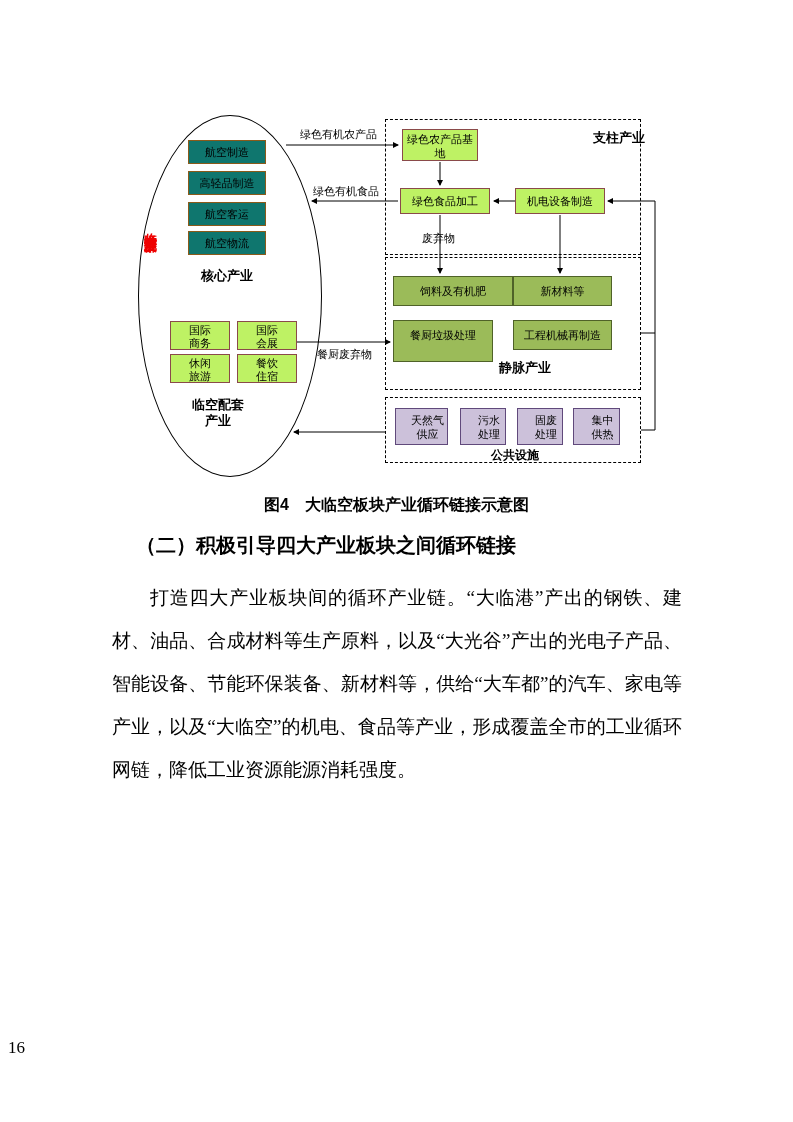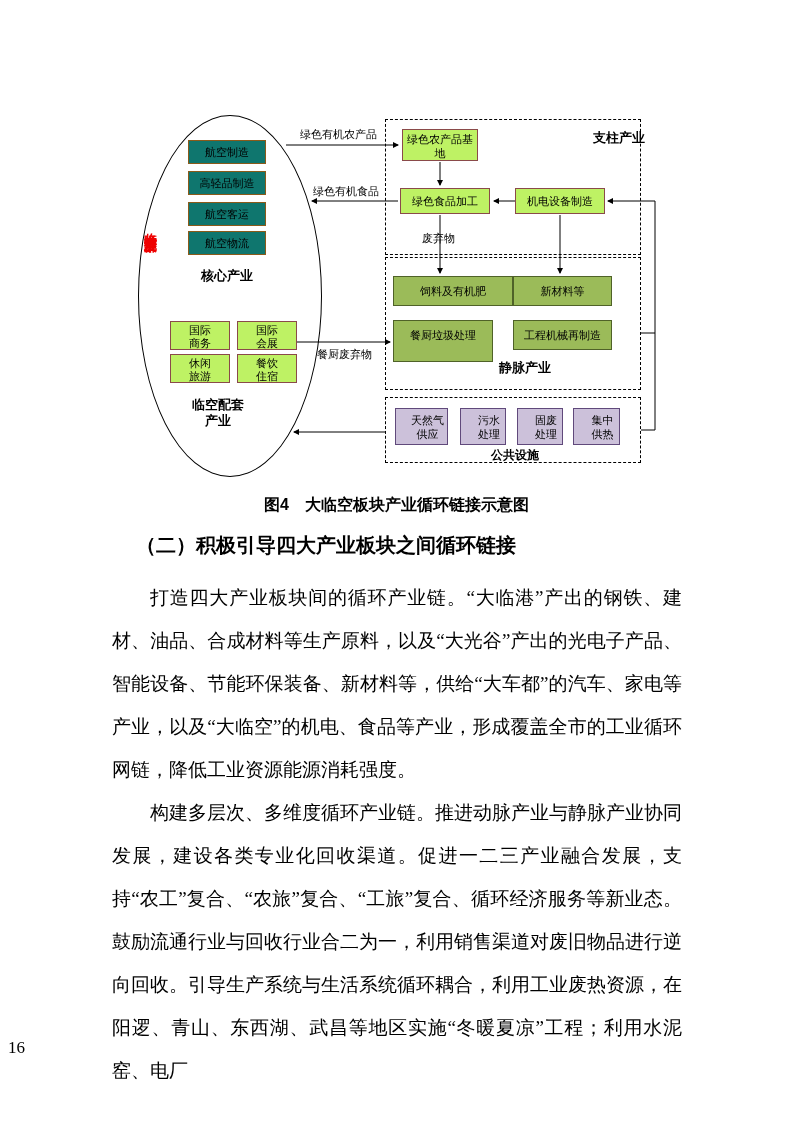--- a/index.html
+++ b/index.html
@@ -115,18 +115,17 @@
     <div class="flabel" style="left:197px;top:242px;">餐厨废弃物</div>
 
   </div>
 
   <div class="caption">图4　大临空板块产业循环链接示意图</div>
 
   <div class="heading">（二）积极引导四大产业板块之间循环链接</div>
 
   <div class="bodytext">
     <p>打造四大产业板块间的循环产业链。“大临港”产出的钢铁、建材、油品、合成材料等生产原料，以及“大光谷”产出的光电子产品、智能设备、节能环保装备、新材料等，供给“大车都”的汽车、家电等产业，以及“大临空”的机电、食品等产业，形成覆盖全市的工业循环网链，降低工业资源能源消耗强度。</p>
-    <p>构建多层次、多维度循环产业链。推进动脉产业与静脉产业协同发展，建设各类专业化回收渠道。促进一二三产业融合发展，支持“农工”复合、“农旅”复合、“工旅”复合、循环经济服务等新业态。鼓励流通行业与回收行业合二为一，利用销售渠道对废旧物品进行逆向回收。引导生产系统与生活系统循环耦合，利用工业废热资源，在阳逻、青山、东西湖、武昌等地区实施“冬暖夏凉”工程；利用水泥窑、电厂</p>
   </div>
 
   <div class="pageno">16</div>
 
 </div>
 
 </body></html>

